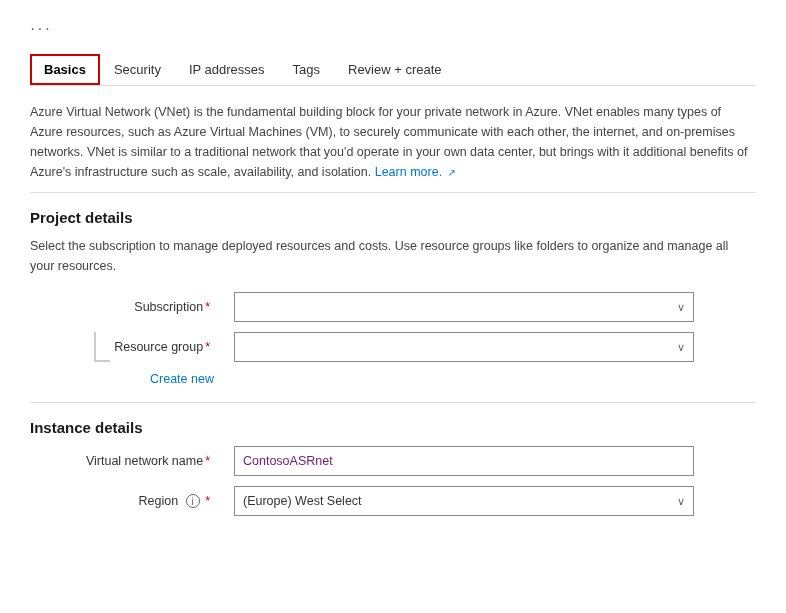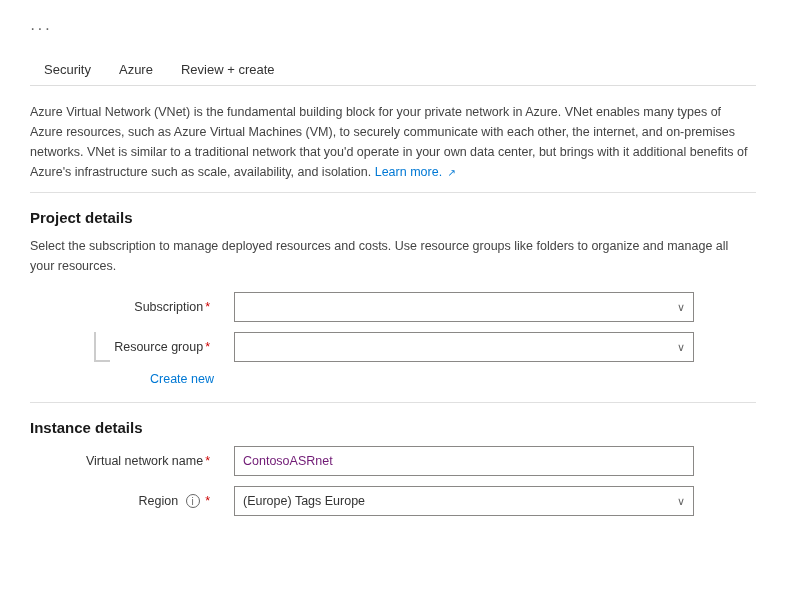--- a/index.html
+++ b/index.html
@@ -177,22 +177,24 @@
     }
   </style>
 </head>
 <body>
 
 <div class="page-title-row">
   <span class="more-icon">···</span>
 </div>
 
 <div class="tabs">
+  <button class="tab active">Basics</button>
   <button class="tab">Security</button>
-  <button class="tab">Azure</button>
+  <button class="tab">IP addresses</button>
+  <button class="tab">Tags</button>
   <button class="tab">Review + create</button>
 </div>
 
 <p class="description-text">
   <span>Azure Virtual Network (VNet) is the fundamental building block for your private network in Azure. VNet enables many types of Azure resources, such as Azure Virtual Machines (VM), to securely communicate with each other, the internet, and on-premises networks. VNet is similar to a traditional network that you'd operate in your own data center, but brings with it additional benefits of Azure's infrastructure such as scale, availability, and isolation.</span>
   <a class="learn-more">
     <span>Learn more.</span>
     <span class="external-link-icon">↗</span>
   </a>
 </p>
@@ -247,17 +249,17 @@
 <div class="form-row">
   <div class="region-row-label">
     <span class="form-label" style="min-width:auto;">
       <span>Region</span>
       <span class="info-icon" title="More info">i</span>
       <span class="required-star">*</span>
     </span>
   </div>
   <div class="form-input-wrap">
     <div class="dropdown">
-      <span class="dropdown-value">(Europe) Tags Europe</span>
+      <span class="dropdown-value">(Europe) West Select</span>
       <span class="dropdown-arrow">∨</span>
     </div>
   </div>
 </div>
 
 </body></html>

